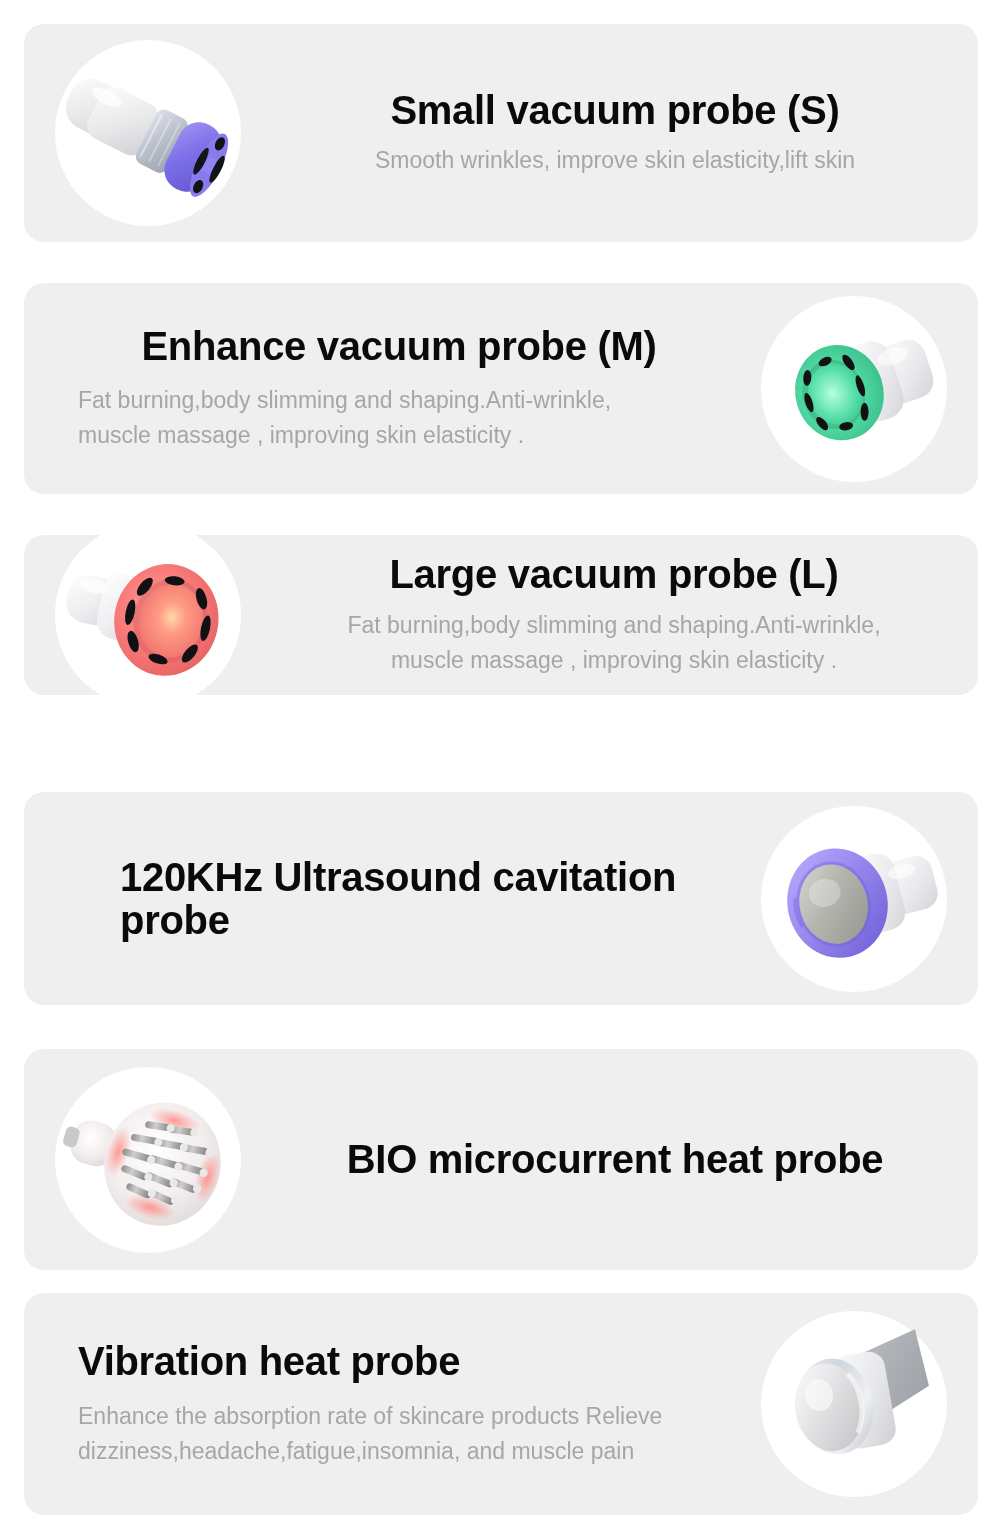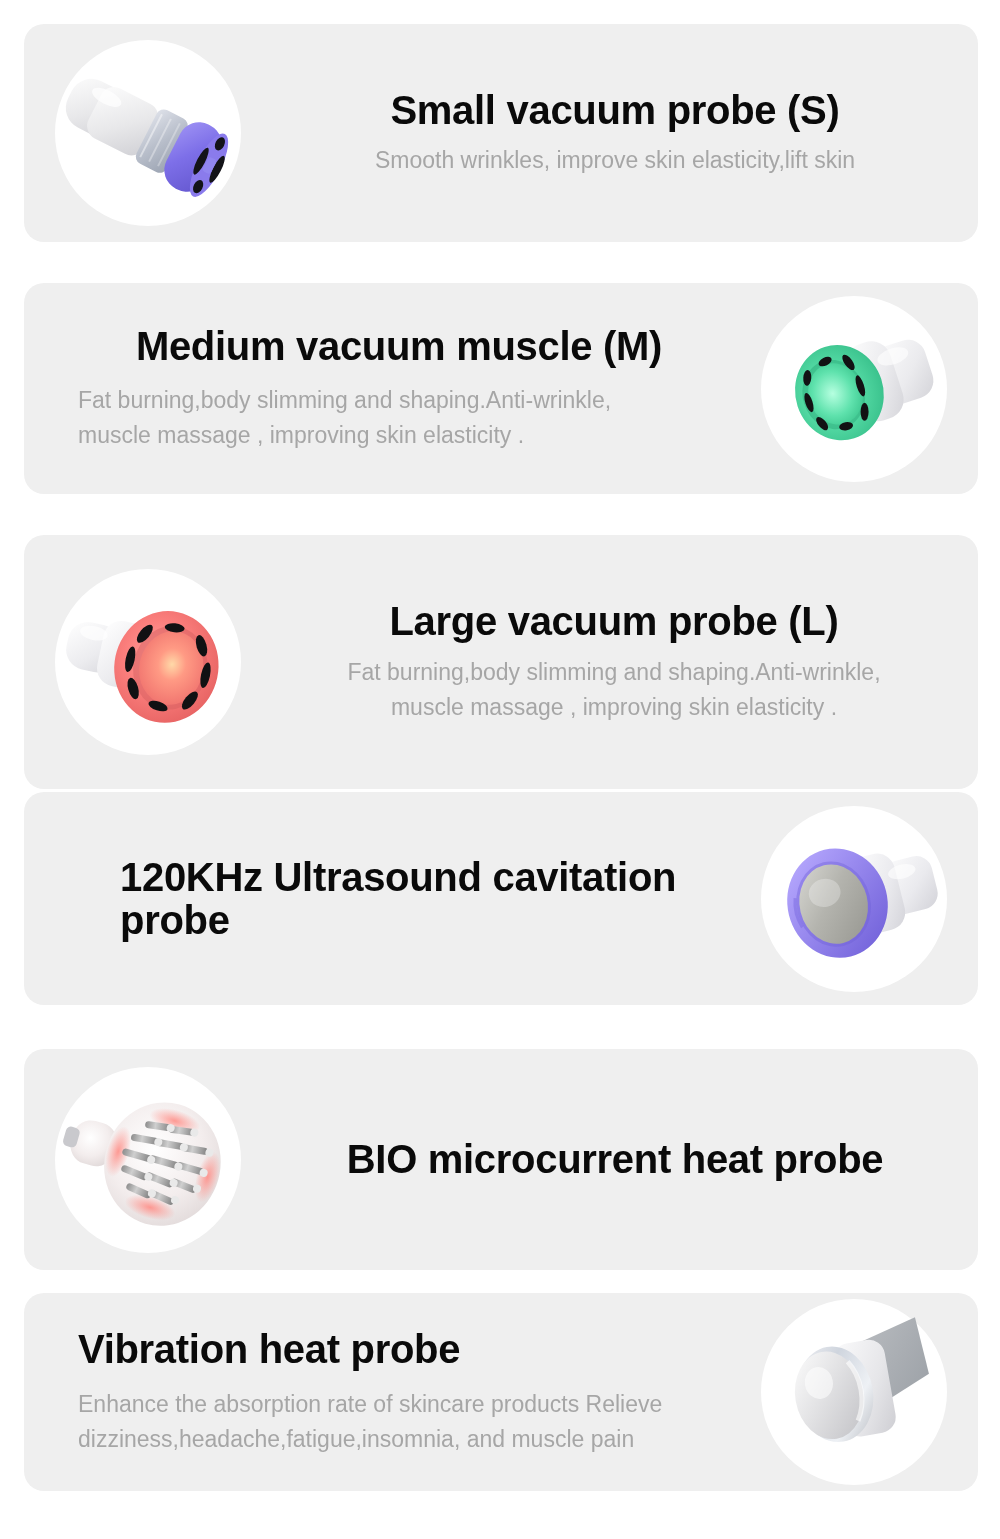--- a/index.html
+++ b/index.html
@@ -162,28 +162,28 @@
                 <ellipse cx="96" cy="118" rx="4" ry="9" transform="rotate(18 96 118)"></ellipse>
                 <ellipse cx="100" cy="92" rx="3.6" ry="11"></ellipse>
                 <ellipse cx="96" cy="66" rx="4" ry="9" transform="rotate(-18 96 66)"></ellipse>
               </g>
               <ellipse cx="140" cy="74" rx="16" ry="8" fill="#ffffff" opacity="0.6"></ellipse>
             </g>
           </svg>
         </div>
       </div>
       <div class="text">
-        <div class="title t-center">Medium vacuum muscle (M)</div>
+        <div class="title t-center">Enhance vacuum probe (M)</div>
         <div class="desc t-left">Fat burning,body slimming and shaping.Anti-wrinkle,
 muscle massage , improving skin elasticity .</div>
       </div>
     </div>
   </div>
 
-  <div class="card img-left" id="card-3" style="top:535px;height:254px;">
+  <div class="card img-left" id="card-3" style="top:535px;height:160px;">
     <div class="card-inner">
       <div class="media">
         <div class="circle"></div>
         <div class="probe">
           <svg viewBox="0 0 186 186" aria-hidden="true">
             <defs>
               <linearGradient id="g3body" x1="0" y1="0" x2="1" y2="1">
                 <stop offset="0%" stop-color="#ffffff"></stop>
                   <stop offset="60%" stop-color="#ececef"></stop>
                   <stop offset="100%" stop-color="#d6d6db"></stop>
@@ -336,21 +336,21 @@
             </g>
           </svg>
         </div>
       </div>
       <div class="text">
         <div class="title t-center">BIO microcurrent heat probe</div>
       </div>
     </div>
   </div>
 
-  <div class="card img-right" id="card-6" style="top:1293px;height:198px;">
+  <div class="card img-right" id="card-6" style="top:1293px;height:222px;">
     <div class="card-inner">
       <div class="media">
         <div class="circle"></div>
         <div class="probe">
           <svg viewBox="0 0 186 186" aria-hidden="true">
             <defs>
               <linearGradient id="g6disc" x1="0" y1="0" x2="1" y2="1">
                 <stop offset="0%" stop-color="#fdfdfd"></stop>
                   <stop offset="45%" stop-color="#e2e2e4"></stop>
                   <stop offset="100%" stop-color="#c0c0c4"></stop>

